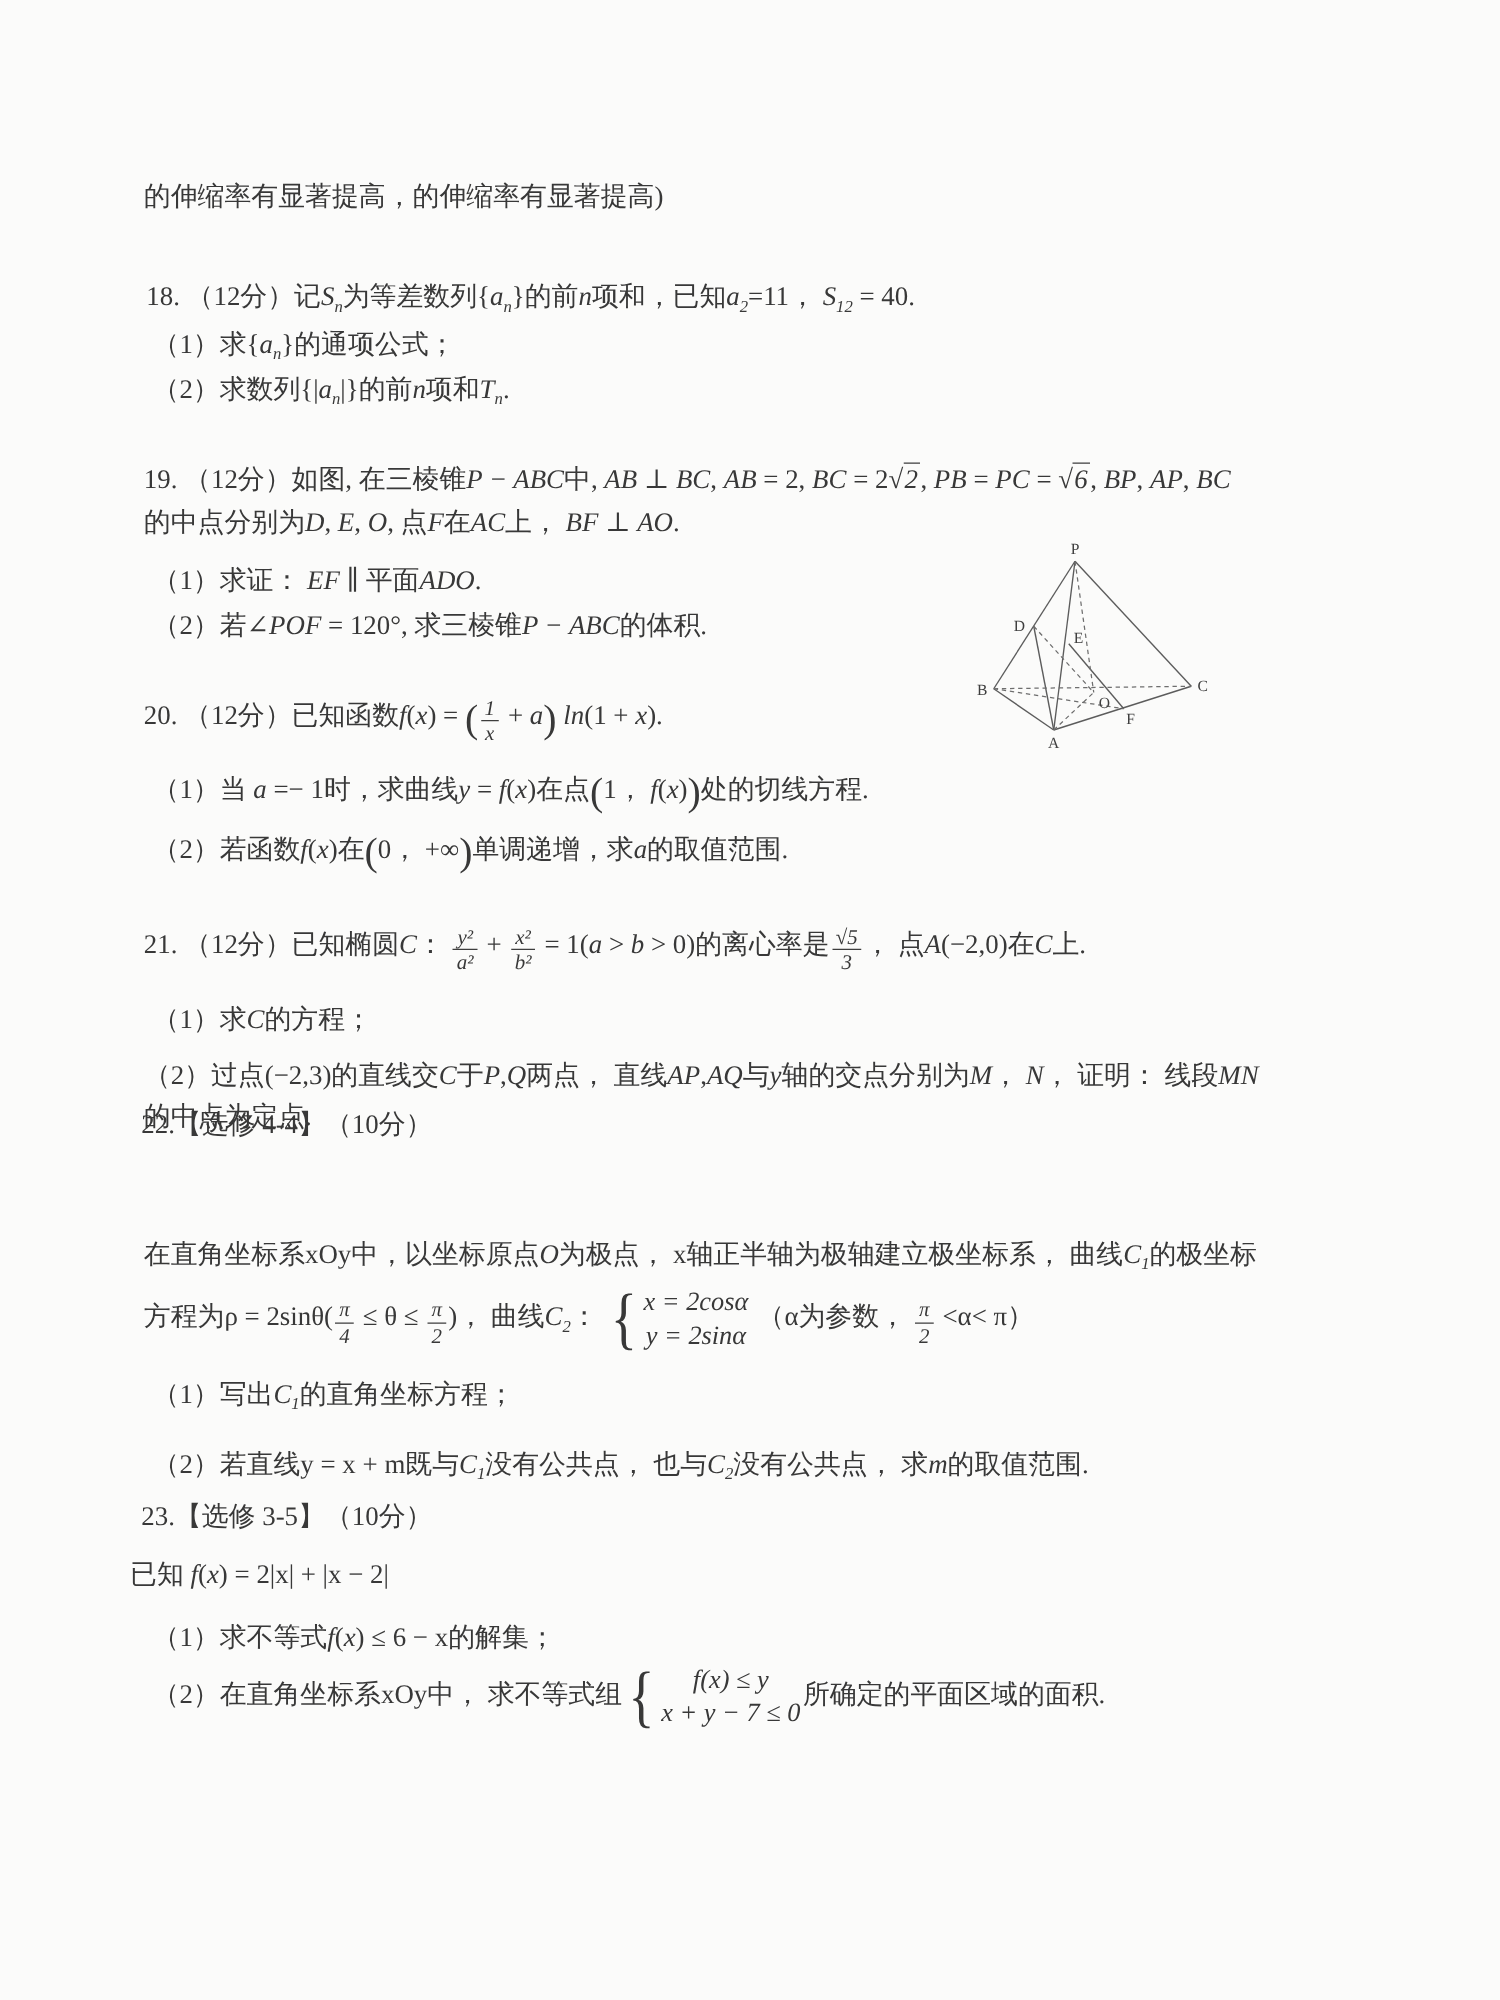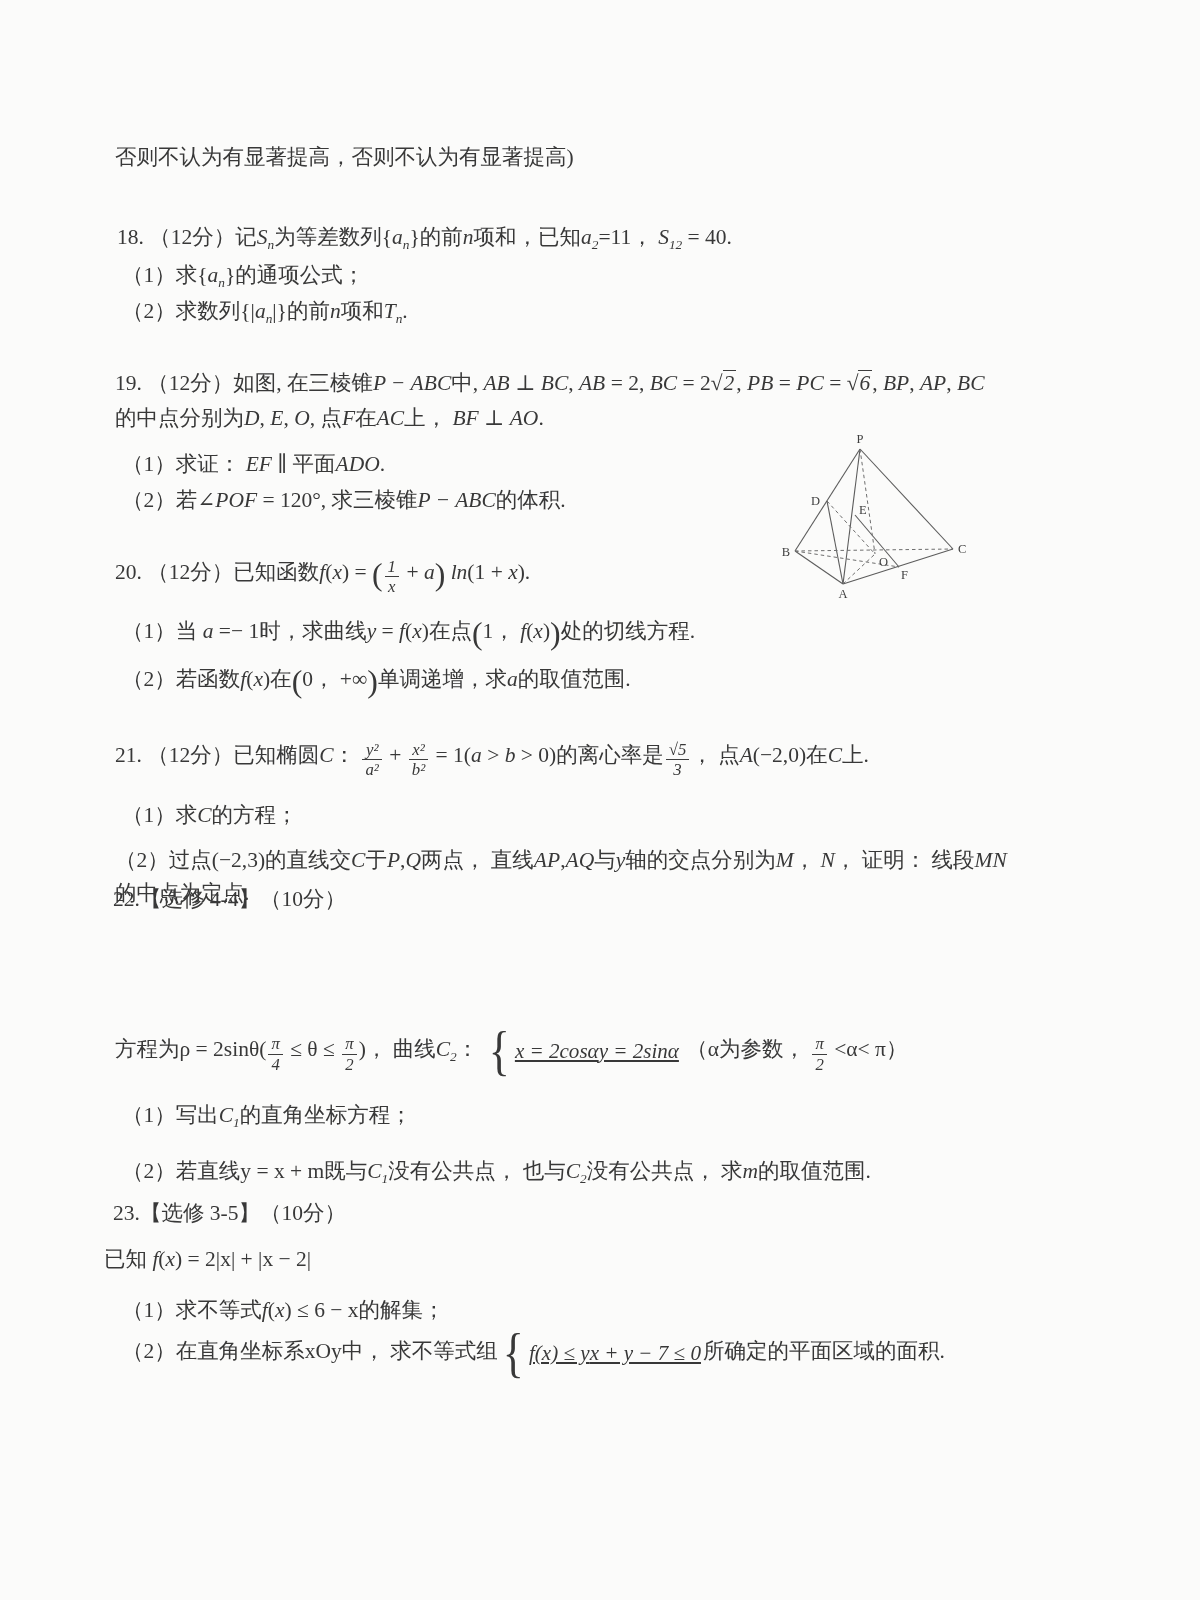--- a/index.html
+++ b/index.html
@@ -40,44 +40,43 @@
   }
   .cases .brace {
     font-size: 2.55em;
     font-weight: 300;
     line-height: 0.85;
     margin-right: 3px;
     transform: scaleX(0.8);
   }
   .cases .cl {
     display: inline-flex;
-    flex-direction: row;
+    flex-direction: column;
     align-items: center;
     font-style: italic;
     font-size: 0.98em;
     line-height: 1.3;
-    text-decoration: underline;
   }
   .bp { font-size: 1.48em; line-height: 0; vertical-align: -0.2em; font-weight: 300; }
   .figure-svg { position: absolute; left: 763px; top: 410px; }
   .figure-svg line, .figure-svg path { stroke: #5c5c5c; stroke-width: 1.1; fill: none; }
   .figure-svg .dash { stroke-dasharray: 3.5 3; stroke-width: 1; stroke: #6e6e6e; }
   .figure-svg text {
     font-family: "Liberation Serif", "DejaVu Serif", serif;
     font-size: 12.5px;
     fill: #3e3e3e;
     stroke: none;
   }
 </style>
 </head>
 <body>
 
 <div class="page">
 
-  <div class="line" style="left:115px; top:142px">否则不认为有显著提高，否则不认为有显著提高)</div>
+  <div class="line" style="left:115px; top:142px">的伸缩率有显著提高，的伸缩率有显著提高)</div>
 
   <div class="line" style="left:117px; top:222px">18. （12分）记<span class="mi">S<sub>n</sub></span>为等差数列{<span class="mi">a<sub>n</sub></span>}的前<span class="mi">n</span>项和，已知<span class="mi">a<sub>2</sub></span>=11， <span class="mi">S<sub>12</sub></span> = 40.</div>
   <div class="line" style="left:122px; top:260px">（1）求{<span class="mi">a<sub>n</sub></span>}的通项公式；</div>
   <div class="line" style="left:122px; top:296px">（2）求数列{|<span class="mi">a<sub>n</sub></span>|}的前<span class="mi">n</span>项和<span class="mi">T<sub>n</sub></span>.</div>
 
   <div class="line" style="left:115px; top:368px">19. （12分）如图, 在三棱锥<span class="mi">P − ABC</span>中, <span class="mi">AB</span> ⊥ <span class="mi">BC</span>, <span class="mi">AB</span> = 2, <span class="mi">BC</span> = 2<span class="sqrt">√<span class="rad">2</span></span>, <span class="mi">PB</span> = <span class="mi">PC</span> = <span class="sqrt">√<span class="rad">6</span></span>, <span class="mi">BP</span>, <span class="mi">AP</span>, <span class="mi">BC</span></div>
   <div class="line" style="left:115px; top:403px">的中点分别为<span class="mi">D</span>, <span class="mi">E</span>, <span class="mi">O</span>, 点<span class="mi">F</span>在<span class="mi">AC</span>上， <span class="mi">BF</span> ⊥ <span class="mi">AO</span>.</div>
   <div class="line" style="left:122px; top:449px">（1）求证： <span class="mi">EF</span> ∥ 平面<span class="mi">ADO</span>.</div>
   <div class="line" style="left:122px; top:485px">（2）若∠<span class="mi">POF</span> = 120°, 求三棱锥<span class="mi">P − ABC</span>的体积.</div>
 
@@ -110,20 +109,21 @@
   <div class="line" style="left:115px; top:557px">20. （12分）已知函数<span class="mi">f</span>(<span class="mi">x</span>) = <span class="bp">(</span><span class="frac"><span class="num">1</span><span class="den">x</span></span> + <span class="mi">a</span><span class="bp">)</span> <span class="mi">ln</span>(1 + <span class="mi">x</span>).</div>
   <div class="line" style="left:122px; top:616px">（1）当 <span class="mi">a</span> =− 1时，求曲线<span class="mi">y</span> = <span class="mi">f</span>(<span class="mi">x</span>)在点<span class="bp">(</span>1， <span class="mi">f</span>(<span class="mi">x</span>)<span class="bp">)</span>处的切线方程.</div>
   <div class="line" style="left:122px; top:664px">（2）若函数<span class="mi">f</span>(<span class="mi">x</span>)在<span class="bp">(</span>0， +∞<span class="bp">)</span>单调递增，求<span class="mi">a</span>的取值范围.</div>
 
   <div class="line" style="left:115px; top:740px">21. （12分）已知椭圆<span class="mi">C</span>： <span class="frac"><span class="num">y²</span><span class="den">a²</span></span> + <span class="frac"><span class="num">x²</span><span class="den">b²</span></span> = 1(<span class="mi">a</span> &gt; <span class="mi">b</span> &gt; 0)的离心率是<span class="frac"><span class="num">√5</span><span class="den">3</span></span>， 点<span class="mi">A</span>(−2,0)在<span class="mi">C</span>上.</div>
   <div class="line" style="left:122px; top:800px">（1）求<span class="mi">C</span>的方程；</div>
   <div class="line" style="left:115px; top:845px">（2）过点(−2,3)的直线交<span class="mi">C</span>于<span class="mi">P</span>,<span class="mi">Q</span>两点， 直线<span class="mi">AP</span>,<span class="mi">AQ</span>与<span class="mi">y</span>轴的交点分别为<span class="mi">M</span>， <span class="mi">N</span>， 证明： 线段<span class="mi">MN</span></div>
   <div class="line" style="left:115px; top:878px">的中点为定点.</div>
 
   <div class="line" style="left:113px; top:884px">22.【选修 4-4】（10分）</div>
+  <div class="line" style="left:115px; top:988px">在直角坐标系xOy中，以坐标原点<span class="mi">O</span>为极点， x轴正半轴为极轴建立极坐标系， 曲线<span class="mi">C<sub>1</sub></span>的极坐标</div>
   <div class="line" style="left:115px; top:1028px">方程为ρ = 2sinθ(<span class="frac"><span class="num">π</span><span class="den">4</span></span> ≤ θ ≤ <span class="frac"><span class="num">π</span><span class="den">2</span></span>)， 曲线<span class="mi">C<sub>2</sub></span>： <span class="cases">
         <span class="brace">{</span>
         <span class="cl">
           <span>x = 2cosα</span>
           <span>y = 2sinα</span>
         </span>
       </span> （α为参数， <span class="frac"><span class="num">π</span><span class="den">2</span></span> &lt;α&lt; π）</div>
   <div class="line" style="left:122px; top:1100px">（1）写出<span class="mi">C<sub>1</sub></span>的直角坐标方程；</div>
   <div class="line" style="left:122px; top:1156px">（2）若直线y = x + m既与<span class="mi">C<sub>1</sub></span>没有公共点， 也与<span class="mi">C<sub>2</sub></span>没有公共点， 求<span class="mi">m</span>的取值范围.</div>
 

